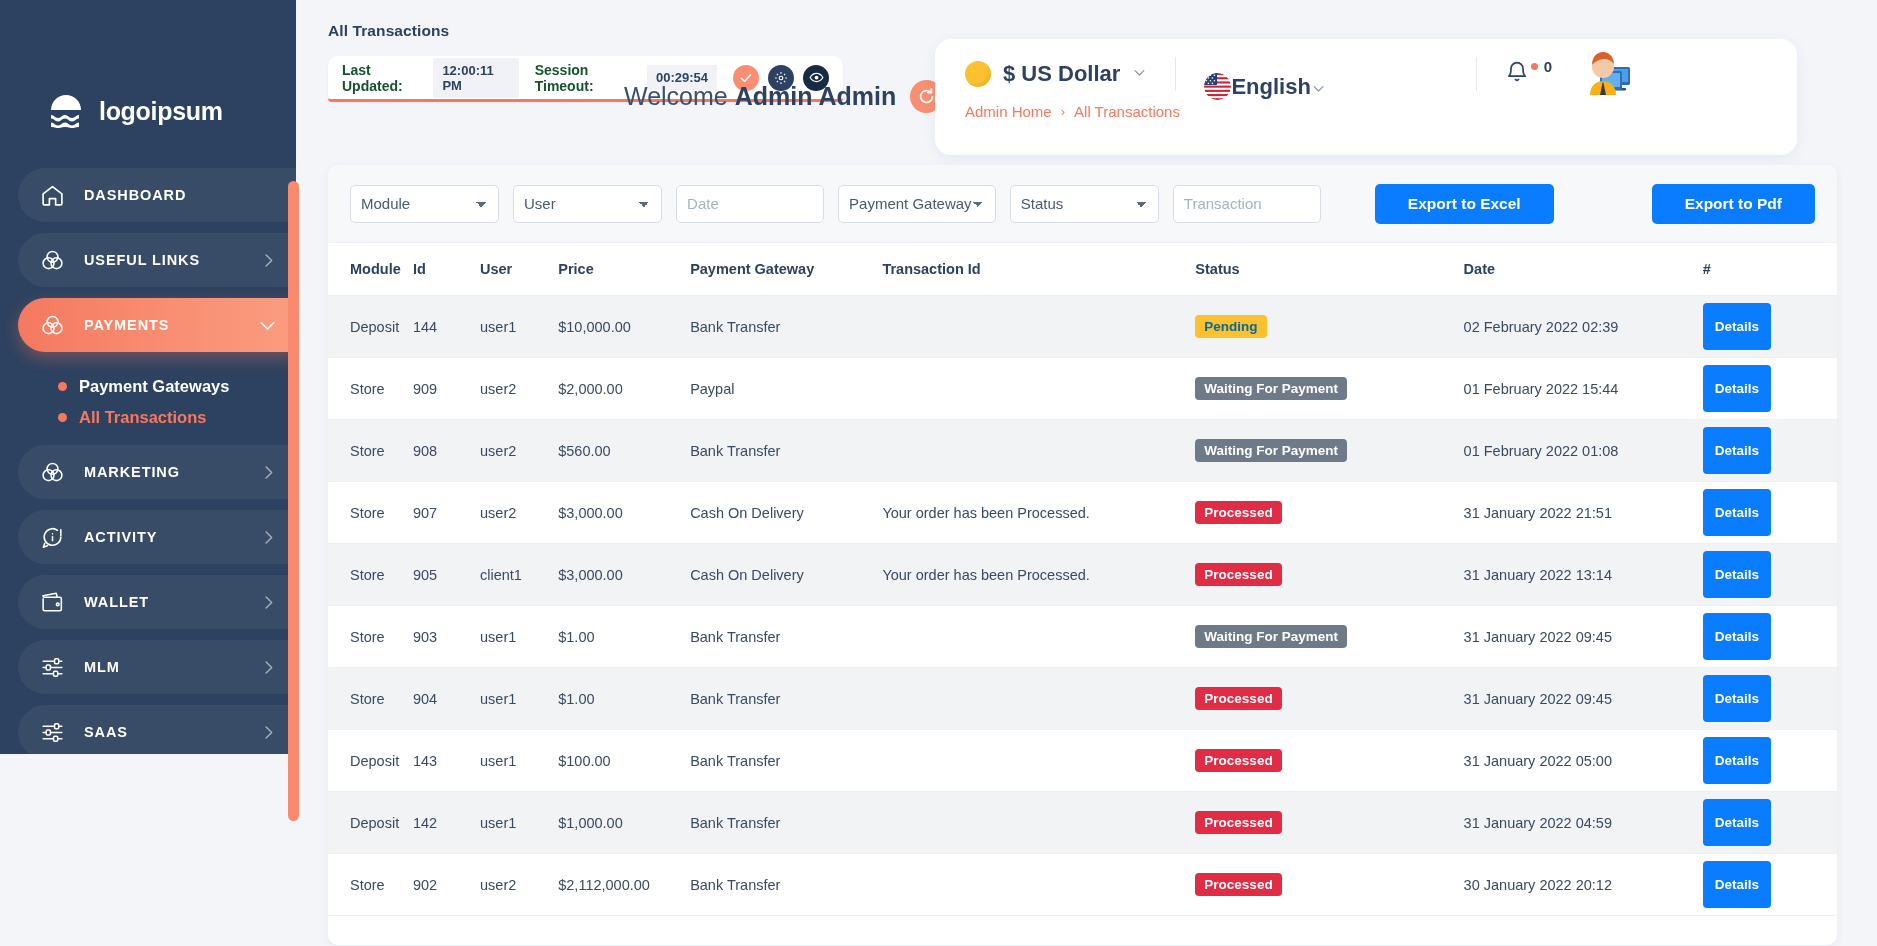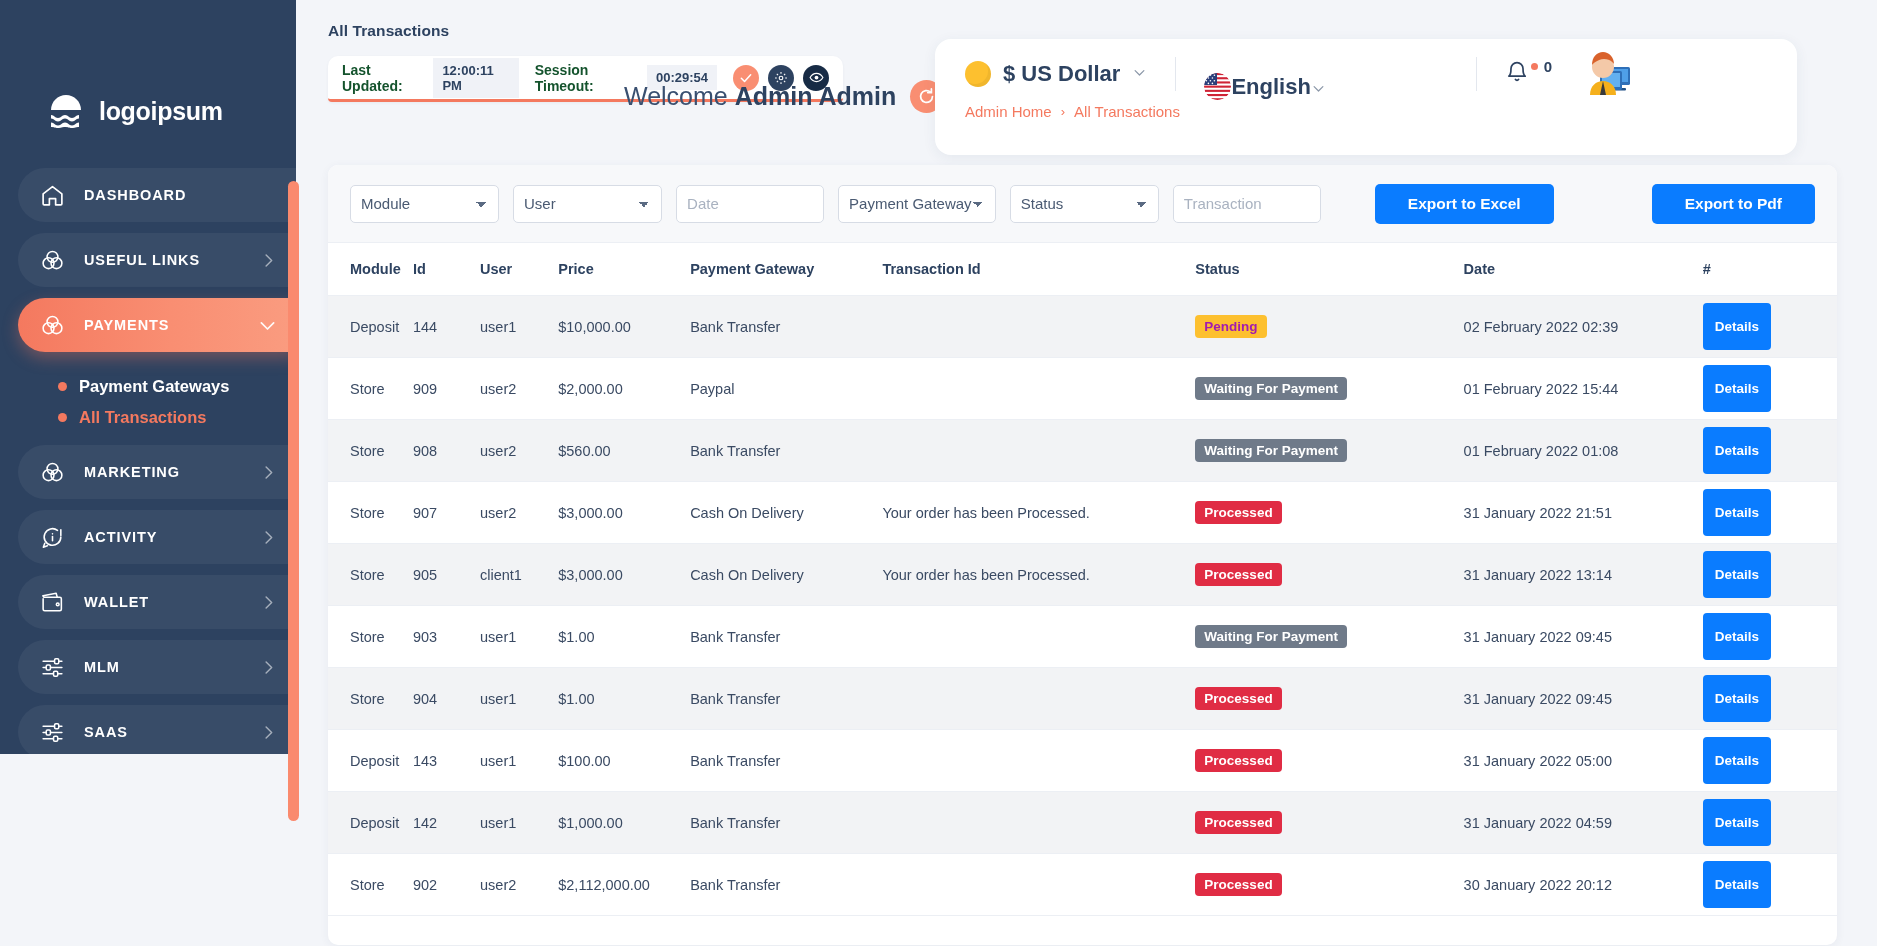--- a/index.html
+++ b/index.html
@@ -203,21 +203,21 @@
   .c-gw     { width: 172px; }
   .c-txn    { width: 280px; }
   .c-status { width: 240px; }
   .c-date   { width: 214px; }
   .c-act    { width: 120px; }
 
   .badge {
     display: inline-block; font-size: 13.5px; font-weight: 700;
     padding: 4px 9px; border-radius: 4px; white-space: nowrap;
   }
-  .badge.pending   { background: #fdc02f; color: #a21caf; }
+  .badge.pending   { background: #fdc02f; color: #0369a1; }
   .badge.waiting   { background: #6f7a89; color: #ffffff; }
   .badge.processed { background: #e02c44; color: #ffffff; }
   .details-btn {
     background: #0a7cff; color: #fff; border: none; border-radius: 4px;
     font-size: 13.5px; font-weight: 600; padding: 16px 12px;
     font-family: "Liberation Sans", sans-serif; cursor: pointer;
   }
 </style>
 </head>
 <body>

